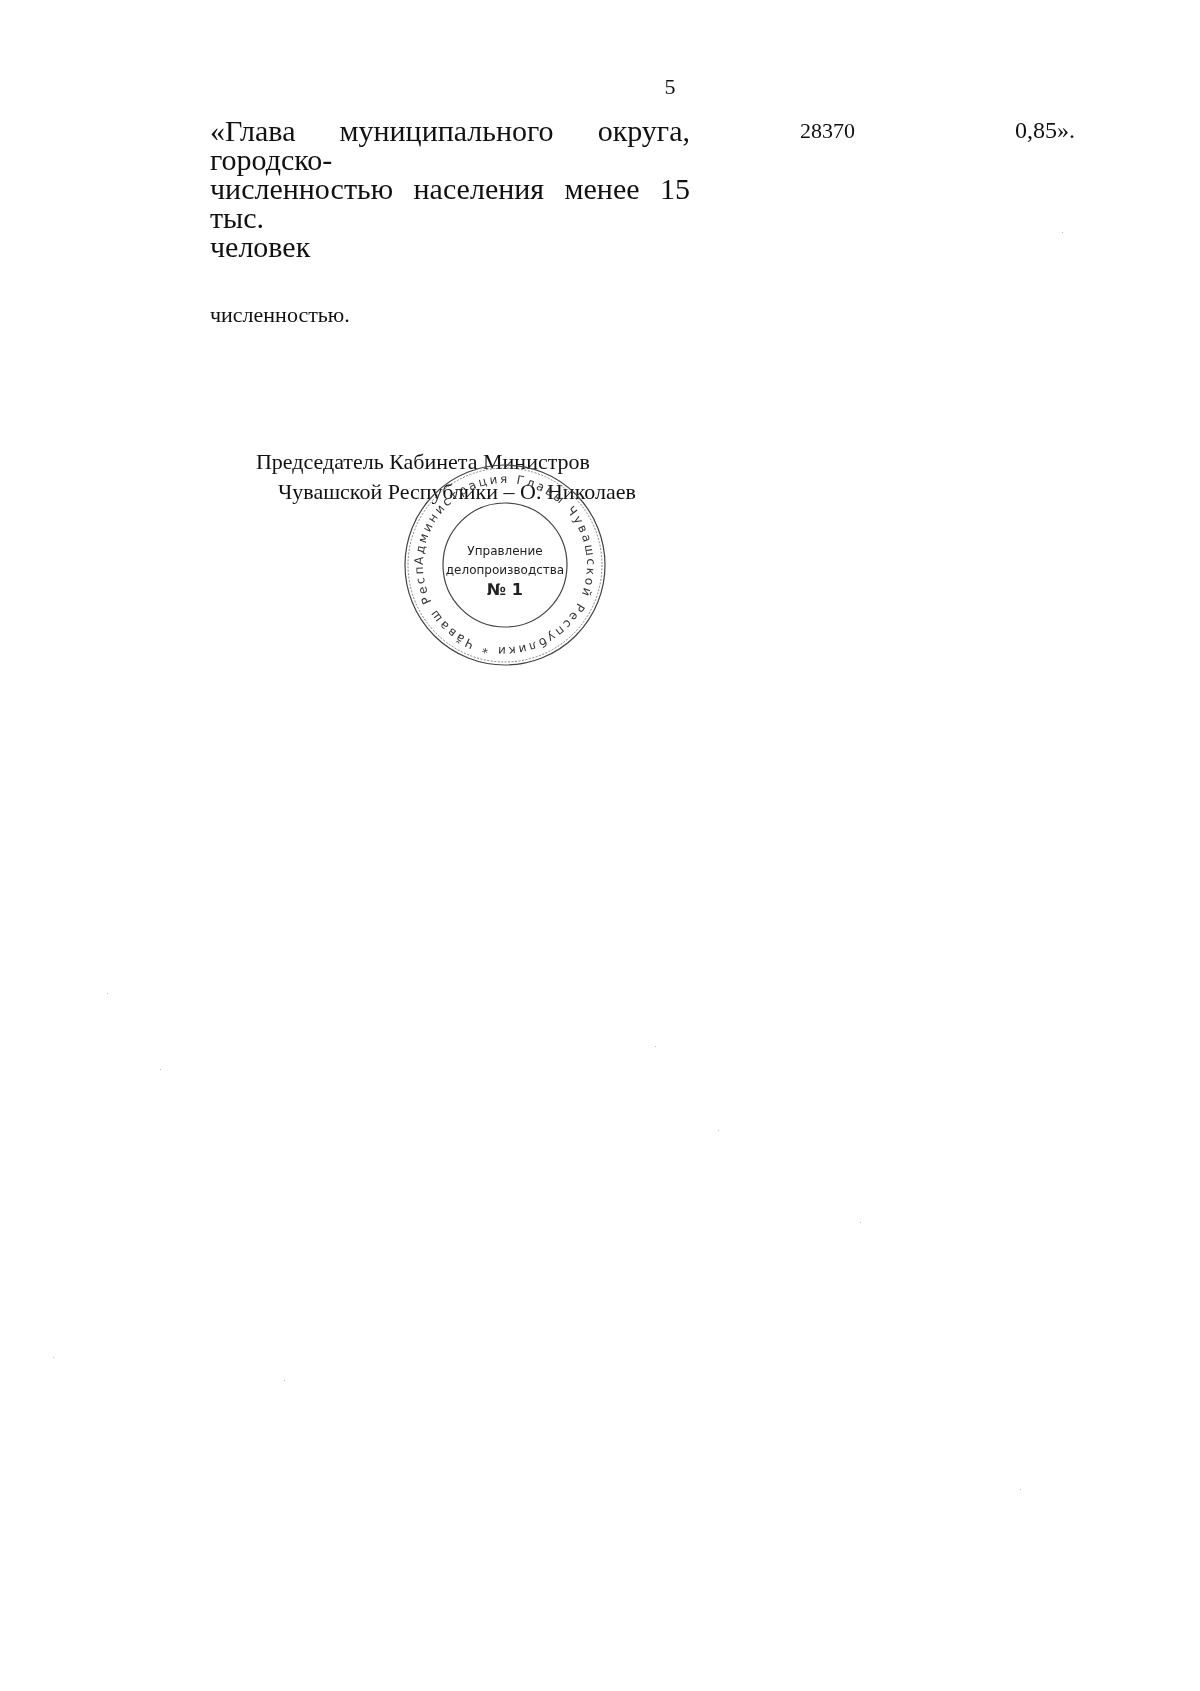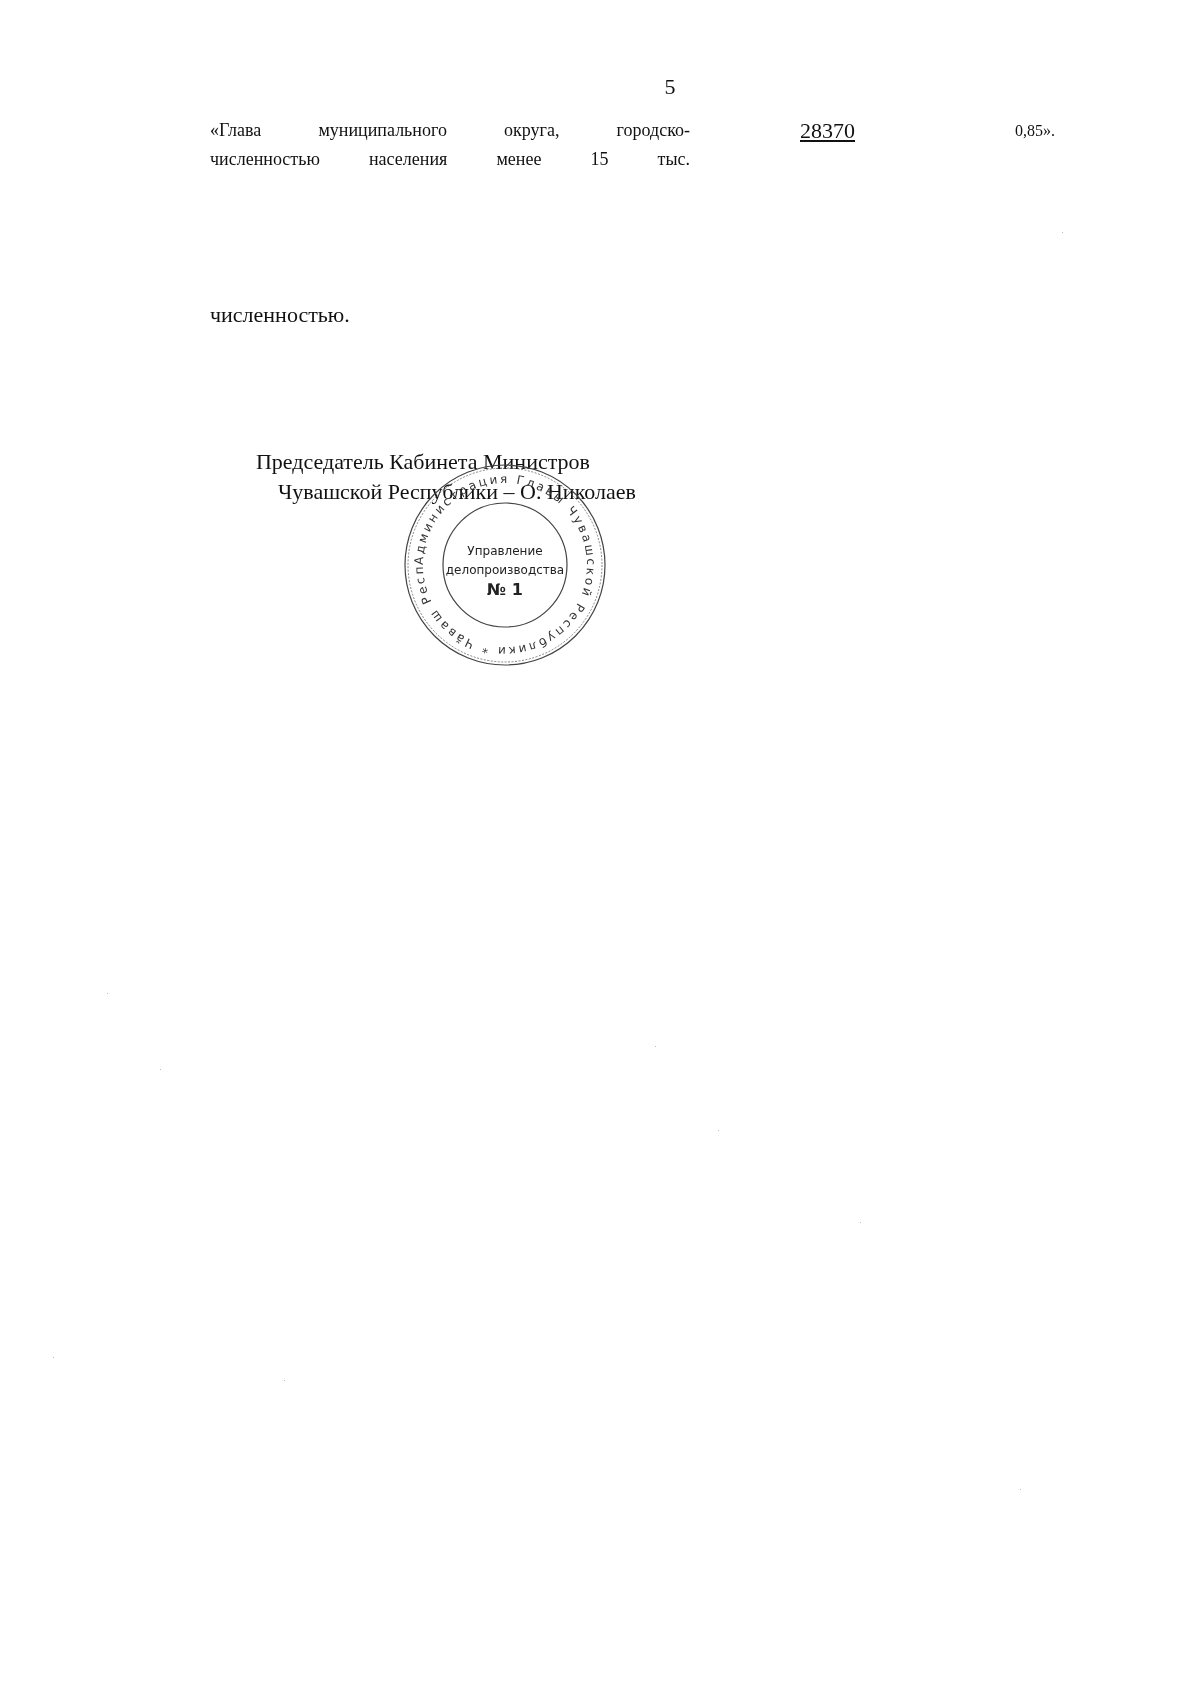--- a/index.html
+++ b/index.html
@@ -1,42 +1,43 @@
 <!DOCTYPE html>
 <html><head>
   <meta charset="utf-8">
   <style>
     html, body { margin: 0; padding: 0; background: #ffffff; }
     body { width: 1200px; height: 1691px; position: relative; overflow: hidden;
            font-family: "Liberation Serif", "DejaVu Serif", serif; color: #111; }
     .page-number { position: absolute; top: 74px; left: 0; width: 1340px; text-align: center; font-size: 22px; }
     .table-row { position: absolute; top: 116px; left: 210px; width: 880px; }
-    .cell-desc { position: absolute; left: 0; top: 0; width: 480px; font-size: 18px; line-height: 29px; text-align: justify; }
+    .cell-desc { position: absolute; left: 0; top: 0; width: 480px; font-size: 30px; line-height: 29px; text-align: justify; }
     .cell-desc .line { display: block; text-align-last: justify; }
     .cell-desc .line.last { text-align-last: left; }
-    .cell-num { position: absolute; left: 590px; top: 0; font-size: 22px; line-height: 29px; text-decoration: underline; }
-    .cell-coef { position: absolute; left: 805px; top: 0; font-size: 16px; line-height: 29px; }
+    .cell-num { position: absolute; left: 590px; top: 0; font-size: 22px; line-height: 29px; }
+    .cell-coef { position: absolute; left: 805px; top: 0; font-size: 24px; line-height: 29px; }
     .paragraph { position: absolute; top: 300px; left: 210px; width: 880px; font-size: 22px; line-height: 29px; }
     .paragraph .l1 { display: block; text-indent: 72px; text-align: justify; text-align-last: justify; }
     .signature { position: absolute; top: 447px; left: 210px; font-size: 22px; line-height: 30px; text-align: center; }
     .sig-line2 { padding-left: 68px; }
     .stamp { position: absolute; left: 400px; top: 460px; width: 210px; height: 210px; }
     .dots .d { position: absolute; width: 1px; height: 1px; background: #bbb; }
   </style>
 </head>
 <body>
 
 <div>
 
   <div class="page-number">5</div>
 
   <div class="table-row">
     <div class="cell-desc">
       <span class="line">«Глава муниципального округа, городско-</span>
       <span class="line">численностью населения менее 15 тыс.</span>
+      <span class="line last">человек</span>
     </div>
     <div class="cell-num">28370</div>
     <div class="cell-coef">0,85».</div>
   </div>
 
   <div class="paragraph">
     <span>численностью.</span>
   </div>
 
   <div class="signature">

